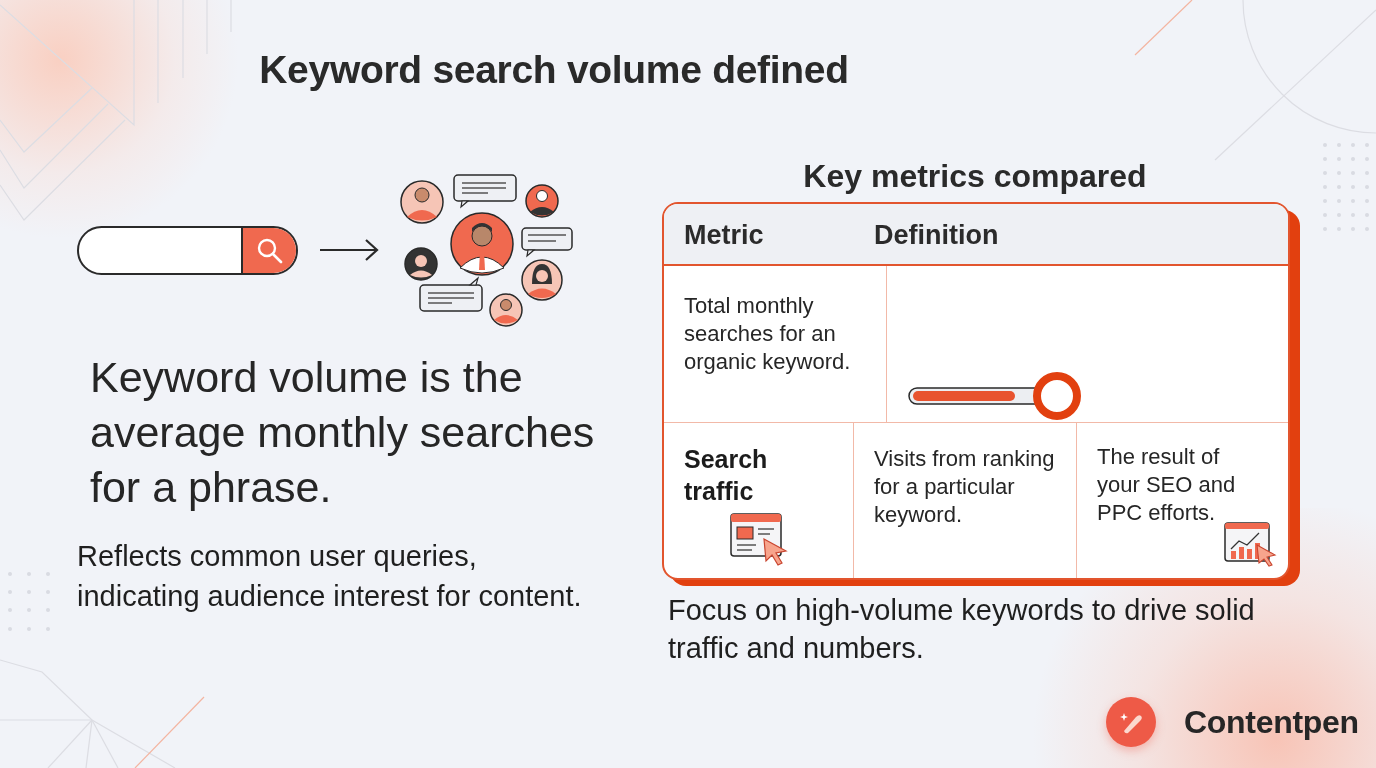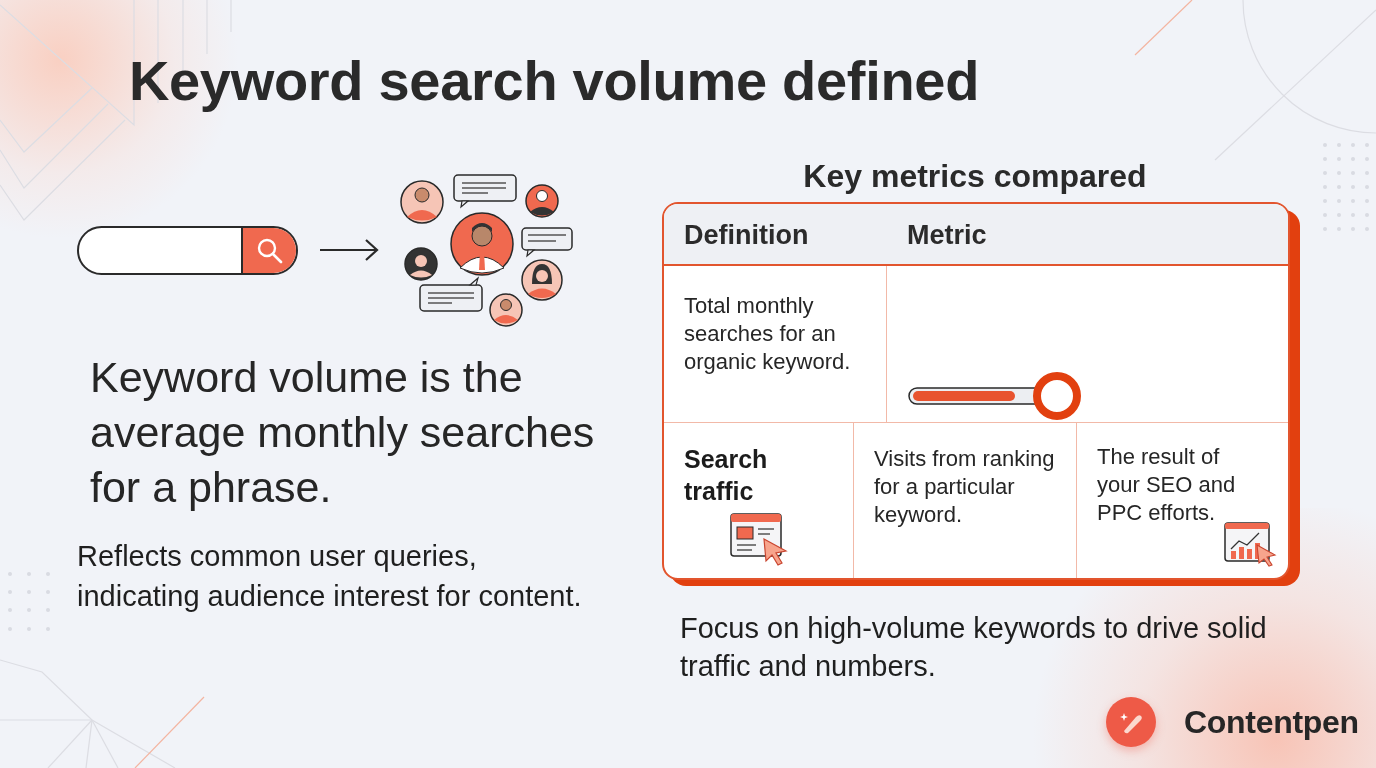--- a/index.html
+++ b/index.html
@@ -15,21 +15,21 @@
     background: radial-gradient(circle, rgba(252,196,176,0.75) 0%, rgba(252,210,196,0.25) 45%, rgba(241,243,248,0) 70%);
   }
   .bg-glow-br {
     position: absolute; right: -160px; bottom: -200px; width: 520px; height: 460px;
     background: radial-gradient(circle, rgba(250,180,160,0.75) 0%, rgba(250,200,185,0.35) 40%, rgba(241,243,248,0) 70%);
   }
   .deco { position: absolute; left: 0; top: 0; pointer-events: none; }
 
   .title {
     position: absolute; left: 0; width: 1108px; top: 48px; text-align: center;
-    font-size: 56px; font-weight: 700; color: #2a2a2a; letter-spacing: -0.3px;
+    font-size: 39px; font-weight: 700; color: #2a2a2a; letter-spacing: -0.3px;
   }
 
   
   .searchbar {
     position: absolute; left: 77px; top: 226px; width: 221px; height: 49px;
     border: 2px solid #2a2a2a; border-radius: 25px; background: #fff; overflow: hidden;
   }
   .searchbar .btn {
     position: absolute; right: 0; top: 0; width: 55px; height: 100%;
     background: #f0694f; border-left: 2px solid #2a2a2a;
@@ -74,22 +74,22 @@
   .td.c1 { width: 190px; border-right: 1px solid #f2b9a8; }
   .td.c2 { width: 223px; border-right: 1px solid #f2b9a8; }
   .td.c3 { flex: 1; padding-top: 16px; }
   .metric-name { font-size: 25px; font-weight: 700; line-height: 32px; color: #1c1c1c; }
   .cell-text { font-size: 22px; line-height: 28px; color: #262626; }
 
   .row-icon { position: absolute; }
   .slider { position: absolute; left: 20px; top: 104px; }
 
   .footer-note {
-    position: absolute; left: 668px; top: 609px; width: 620px;
-    font-size: 29px; line-height: 38px; color: #1f1f1f; margin-left: 12px;
+    position: absolute; left: 668px; top: 591px; width: 620px;
+    font-size: 29px; line-height: 38px; color: #1f1f1f;
   }
 
   .brand {
     position: absolute; left: 1106px; top: 697px; display: flex; align-items: center; gap: 28px;
   }
   .brand-logo {
     width: 50px; height: 50px; border-radius: 50%;
     background: #ee5a47; box-shadow: 0 4px 10px rgba(238,90,71,0.35);
     display: flex; align-items: center; justify-content: center;
   }
@@ -228,22 +228,22 @@
   <path d="M96 148 Q108 138 120 148 Q108 155 96 148 Z" fill="#f0694f"></path>
 </svg>
 
 <p class="lead">Keyword volume is the average monthly searches for a phrase.</p>
 <p class="sub">Reflects common user queries, indicating audience interest for content.</p>
 
 <h2 class="table-title">Key metrics compared</h2>
 <div class="table-shadow"></div>
 <div class="table">
   <div class="thead">
+    <div class="th c1">Metric</div>
     <div class="th c2">Definition</div>
-    <div class="th c1">Metric</div>
   </div>
 
   <div class="trow">
     <div class="td c2">
       <div class="cell-text" style="padding-top:6px">Total monthly searches for an organic keyword.</div>
     </div>
     <div class="td c3">
       <svg class="slider" width="180" height="54" viewBox="0 0 180 54">
         <rect x="2" y="18" width="134" height="16" rx="8" fill="#eceef2" stroke="#2a2a2a" stroke-width="1.5"></rect>
         <rect x="6" y="21" width="102" height="10" rx="5" fill="#e8532f"></rect>

